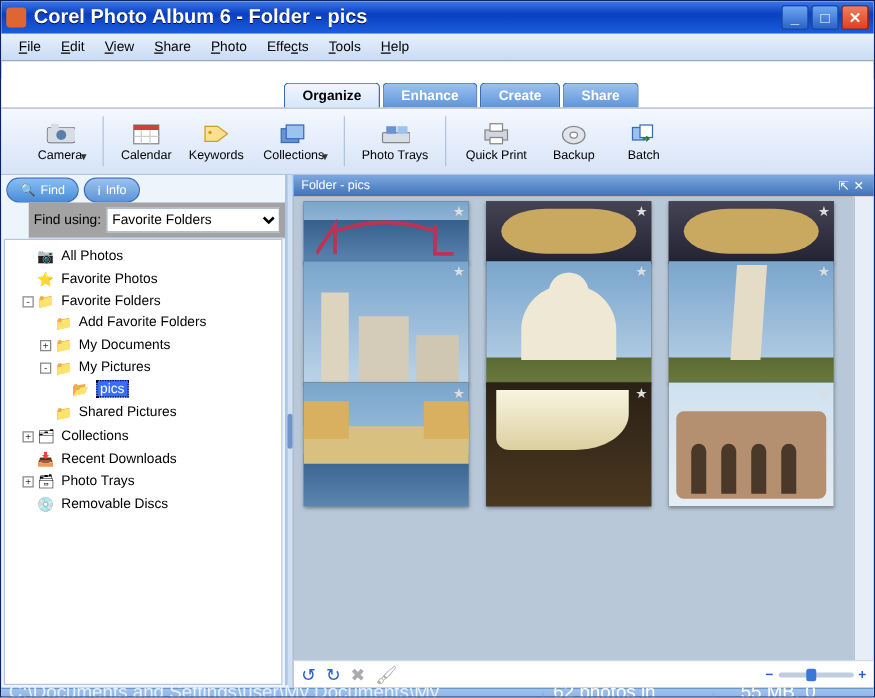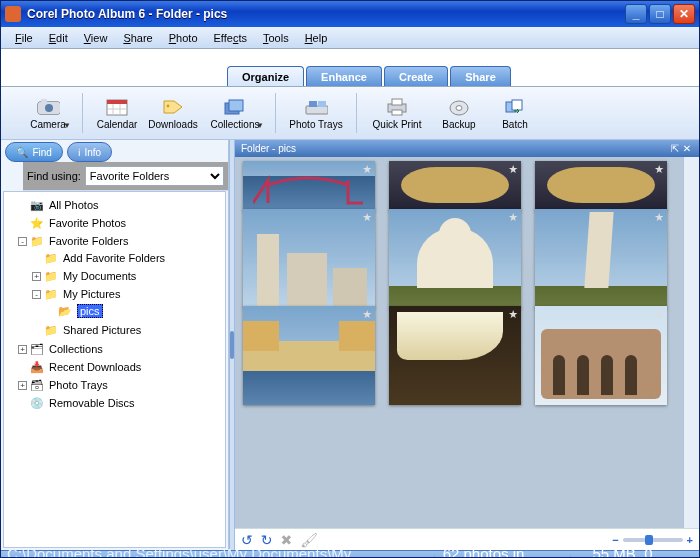--- a/index.html
+++ b/index.html
@@ -2,21 +2,21 @@
 <html><head>
 <meta charset="utf-8">
 <style>
   * { box-sizing: border-box; }
   html, body { margin:0; padding:0; font-family: Tahoma, Arial, sans-serif; font-size: 11px; color:#000; }
   body { width:700px; height:558px; background:#fff; border:1px solid #0a246a; overflow:hidden; position:relative; }
 
   
   .titlebar { height:26px; background: linear-gradient(#3b78e7,#0a3fc2 40%,#1b5edb); color:#fff; display:flex; align-items:center; padding:0 4px; }
   .titlebar .app-icon { width:16px; height:16px; background:#d63; border-radius:3px; margin-right:6px; }
-  .titlebar .title { flex:1; font-weight:bold; font-size:12px; text-shadow:0 1px 0 #003; }
+  .titlebar .title { flex:1; font-weight:bold; font-size:16px; text-shadow:0 1px 0 #003; }
   .win-btn { width:22px; height:20px; margin-left:2px; border-radius:3px; display:flex; align-items:center; justify-content:center; color:#fff; font-weight:bold; font-size:12px; }
   .win-min, .win-max { background:linear-gradient(#6ea8f0,#2a62c9); border:1px solid #164a9e; }
   .win-close { background:linear-gradient(#f08060,#e13e1c); border:1px solid #a02000; }
 
   
   .menubar { height:22px; background:linear-gradient(#e8f0fc,#c8dcf5); display:flex; align-items:center; padding:0 6px; border-bottom:1px solid #9ab; }
   .menubar .mi { padding:2px 8px; cursor:default; }
   .menubar .mi u { text-decoration: underline; }
 
   
@@ -162,21 +162,21 @@
       </span>
     <span class="tb-lbl">Calendar</span>
   </div>
   <div class="tb-btn">
     <span class="ico">
         <svg width="22" height="18">
           <polygon points="2,6 12,6 20,12 12,18 2,18" fill="#fce090" stroke="#caa020" transform="translate(0,-3)"></polygon>
           <circle cx="6" cy="8" r="1.4" fill="#caa020"></circle>
         </svg>
       </span>
-    <span class="tb-lbl">Downloads</span>
+    <span class="tb-lbl">Keywords</span>
   </div>
   <div class="tb-btn wide">
     <span class="ico">
         <svg width="24" height="18">
           <rect x="2" y="5" width="14" height="11" fill="#6a94d0" stroke="#3a6bb8"></rect>
           <rect x="6" y="2" width="14" height="11" fill="#9cc2f0" stroke="#3a6bb8"></rect>
         </svg>
       </span>
     <span class="tb-lbl">Collections</span>
     <span class="tb-dd">▼</span>

